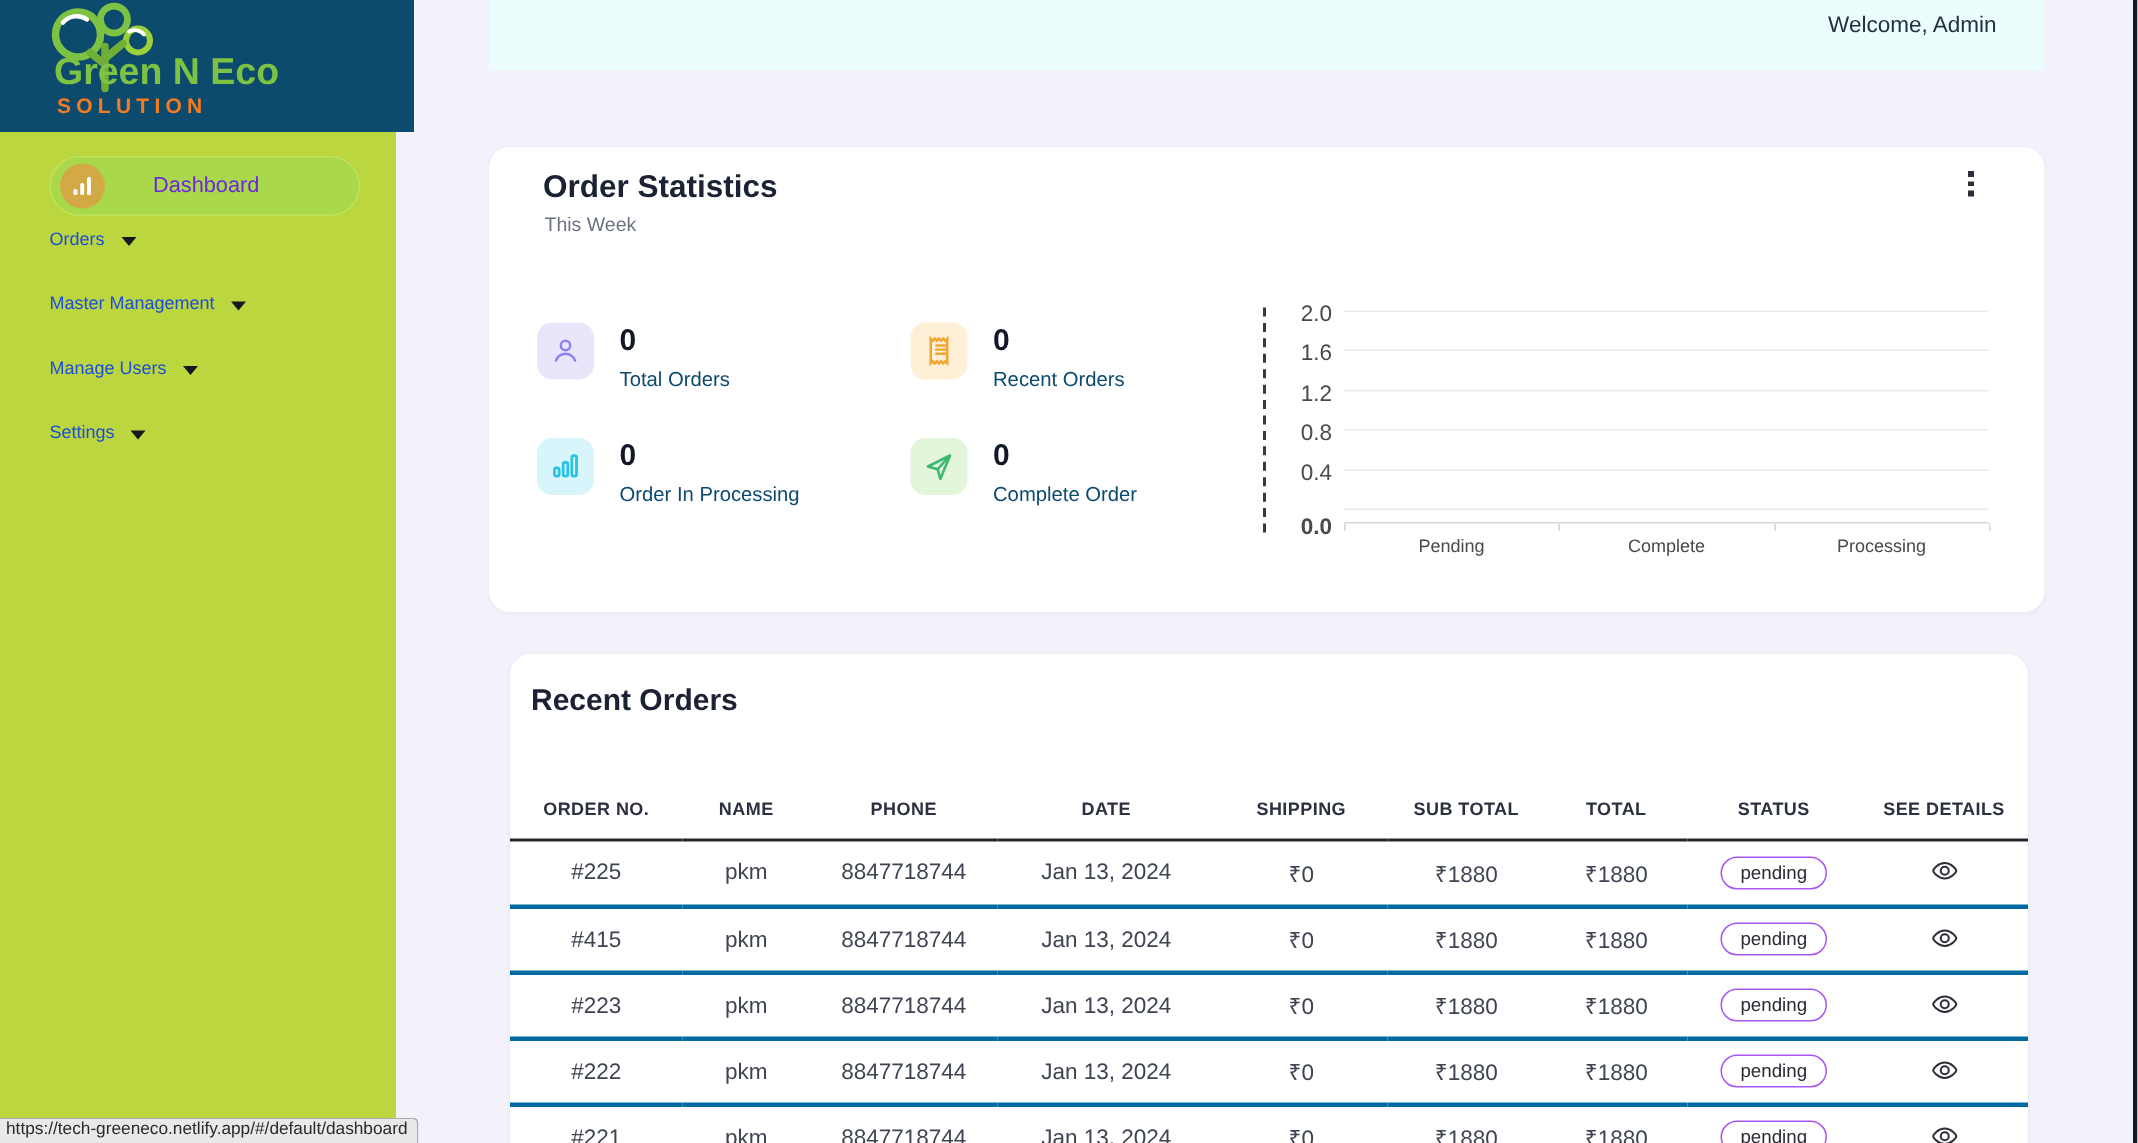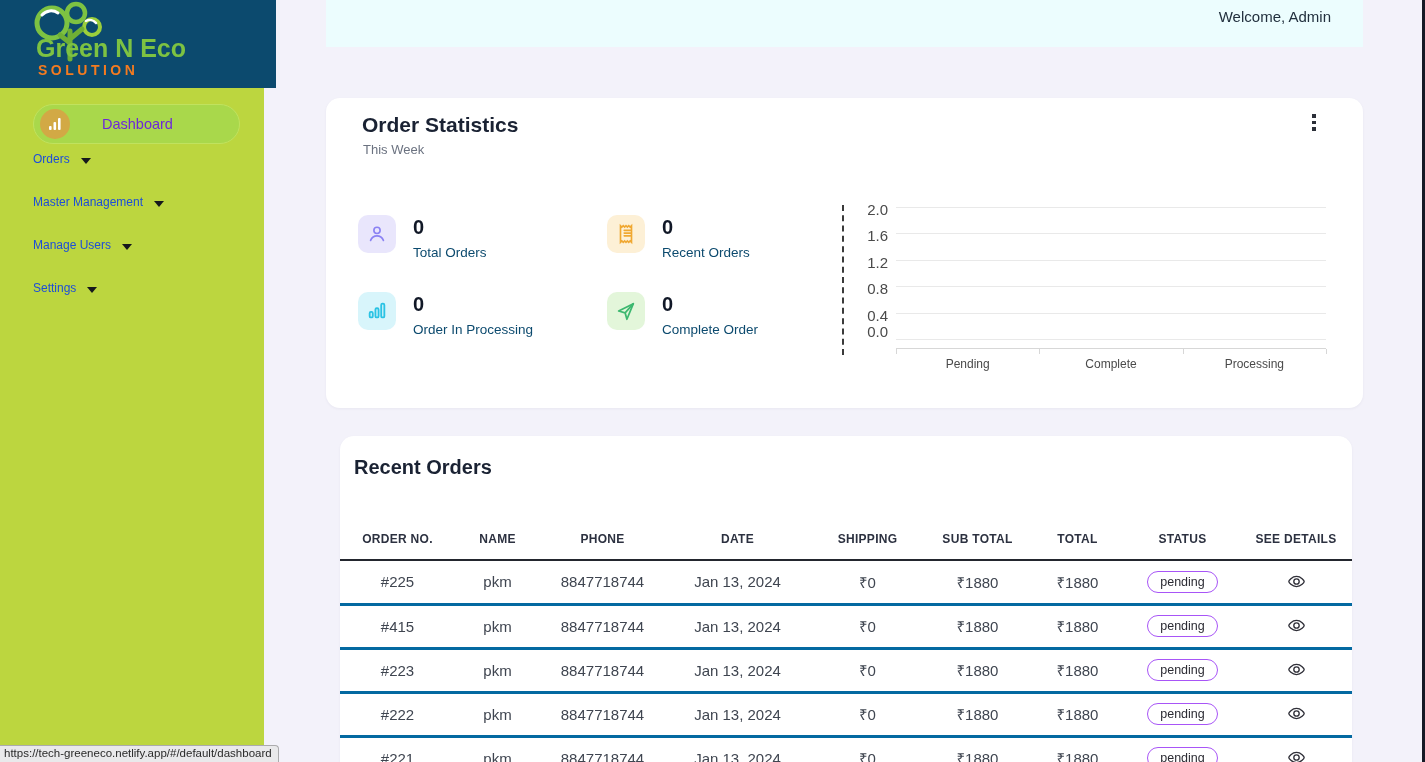--- a/index.html
+++ b/index.html
@@ -203,21 +203,21 @@
       <span class="ylab" style="left: 0px; top: 2px;">2.0</span>
       <div class="gline" style="top: 8px;"></div>
       <span class="ylab" style="left: 0px; top: 28.4px;">1.6</span>
       <div class="gline" style="top: 34.4px;"></div>
       <span class="ylab" style="left: 0px; top: 54.8px;">1.2</span>
       <div class="gline" style="top: 60.8px;"></div>
       <span class="ylab" style="left: 0px; top: 81.2px;">0.8</span>
       <div class="gline" style="top: 87.2px;"></div>
       <span class="ylab" style="left: 0px; top: 107.6px;">0.4</span>
       <div class="gline" style="top: 113.6px;"></div>
-      <span class="ylab" style="left: 0px; top: 124px;">0.0</span>
+      <span class="ylab" style="left: 0px; top: 144px; font-weight: bold;">0.0</span>
       <div class="gline" style="top: 140px;"></div>
       <div class="xaxis" style="top: 149px;"></div>
       <div class="xtick" style="left: 46px; top: 150px;"></div>
       <div class="xtick" style="left: 189.333px; top: 150px;"></div>
       <div class="xtick" style="left: 332.667px; top: 150px;"></div>
       <div class="xtick" style="left: 476px; top: 150px;"></div>
       <span class="xlab" style="left: 117.667px; top: 158px;">Pending</span>
       <div class="bar" style="left: 97.6667px; width: 40px; top: 149px; height: 0px;"></div>
       <span class="xlab" style="left: 261px; top: 158px;">Complete</span>
       <div class="bar" style="left: 241px; width: 40px; top: 149px; height: 0px;"></div>

